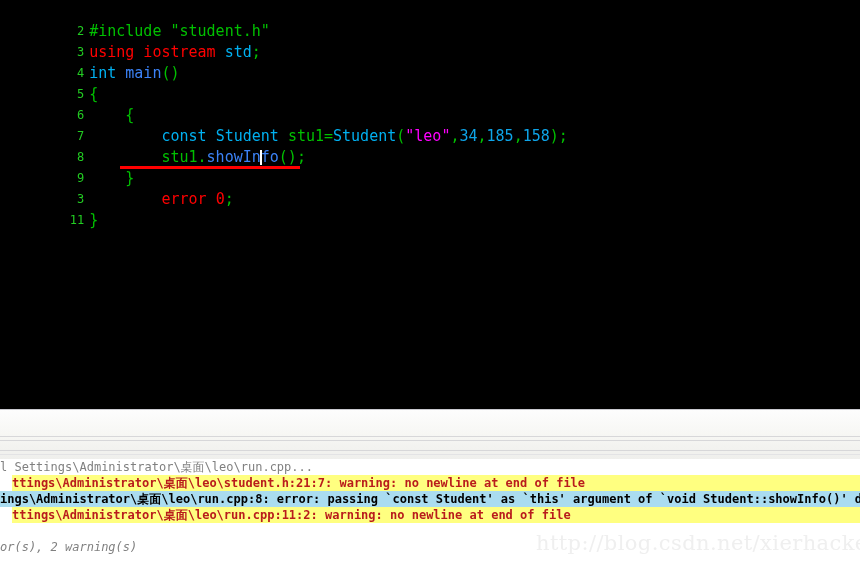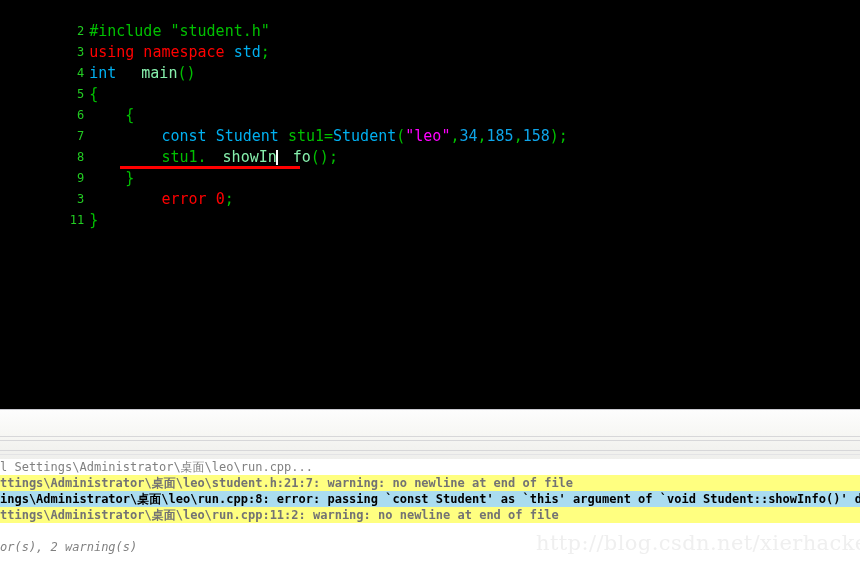--- a/index.html
+++ b/index.html
@@ -52,21 +52,21 @@
   .code-text {
     display: inline-block;
     padding-left: 5px;
     vertical-align: top;
     white-space: pre;
   }
 
   .t-green   { color: #00c000; }
   .t-red     { color: #ff0000; }
   .t-cyan    { color: #00b0f0; }
-  .t-yellow  { color: #86efac; margin-left: 16px; }
+  .t-yellow  { color: #3b82f6; }
   .t-magenta { color: #ff00ff; }
   .t-num     { color: #0ea5e9; }
 
   
   .err-underline {
     position: absolute;
     left: 120px;
     top: 166px;
     width: 180px;
     height: 3px;
@@ -117,21 +117,21 @@
   .log-row {
     height: 16px;
     line-height: 16px;
     white-space: pre;
     font-family: "DejaVu Sans Mono", "Liberation Mono", monospace;
     font-size: 12px;
     padding-left: 0px;
     overflow: hidden;
   }
   .log-row.plain   { color: #808080; background: transparent; font-weight: normal; }
-  .log-row.warn    { color: #737373; background: #ffff80; font-weight: bold; }
+  .log-row.warn    { color: #b91c1c; background: #ffff80; font-weight: bold; margin-left: 12px; }
   .log-row.error   { color: #000000; background: #aadcf0; font-weight: bold; }
   .log-row.spacer  { background: transparent; }
   .log-row.summary { color: #808080; background: transparent; font-weight: normal; font-style: italic; }
 
   
   .watermark {
     position: absolute;
     left: 536px;
     top: 531px;
     color: #efefef;
@@ -146,21 +146,21 @@
 
 <div class="editor">
   <div class="code-lines">
 
 
     <div class="code-row">
       <span class="gutter">2</span><span class="code-text"><span class="t-green">#include </span><span class="t-green">"student.h"</span></span>
     </div>
 
     <div class="code-row">
-      <span class="gutter">3</span><span class="code-text"><span class="t-red">using namespace </span><span class="t-cyan">std</span><span class="t-green">;</span></span>
+      <span class="gutter">3</span><span class="code-text"><span class="t-red">using iostream </span><span class="t-cyan">std</span><span class="t-green">;</span></span>
     </div>
 
     <div class="code-row">
       <span class="gutter">4</span><span class="code-text"><span class="t-cyan">int </span><span class="t-yellow">main</span><span class="t-green">()</span></span>
     </div>
 
     <div class="code-row">
       <span class="gutter">5</span><span class="code-text"><span class="t-green">{</span></span>
     </div>
 

